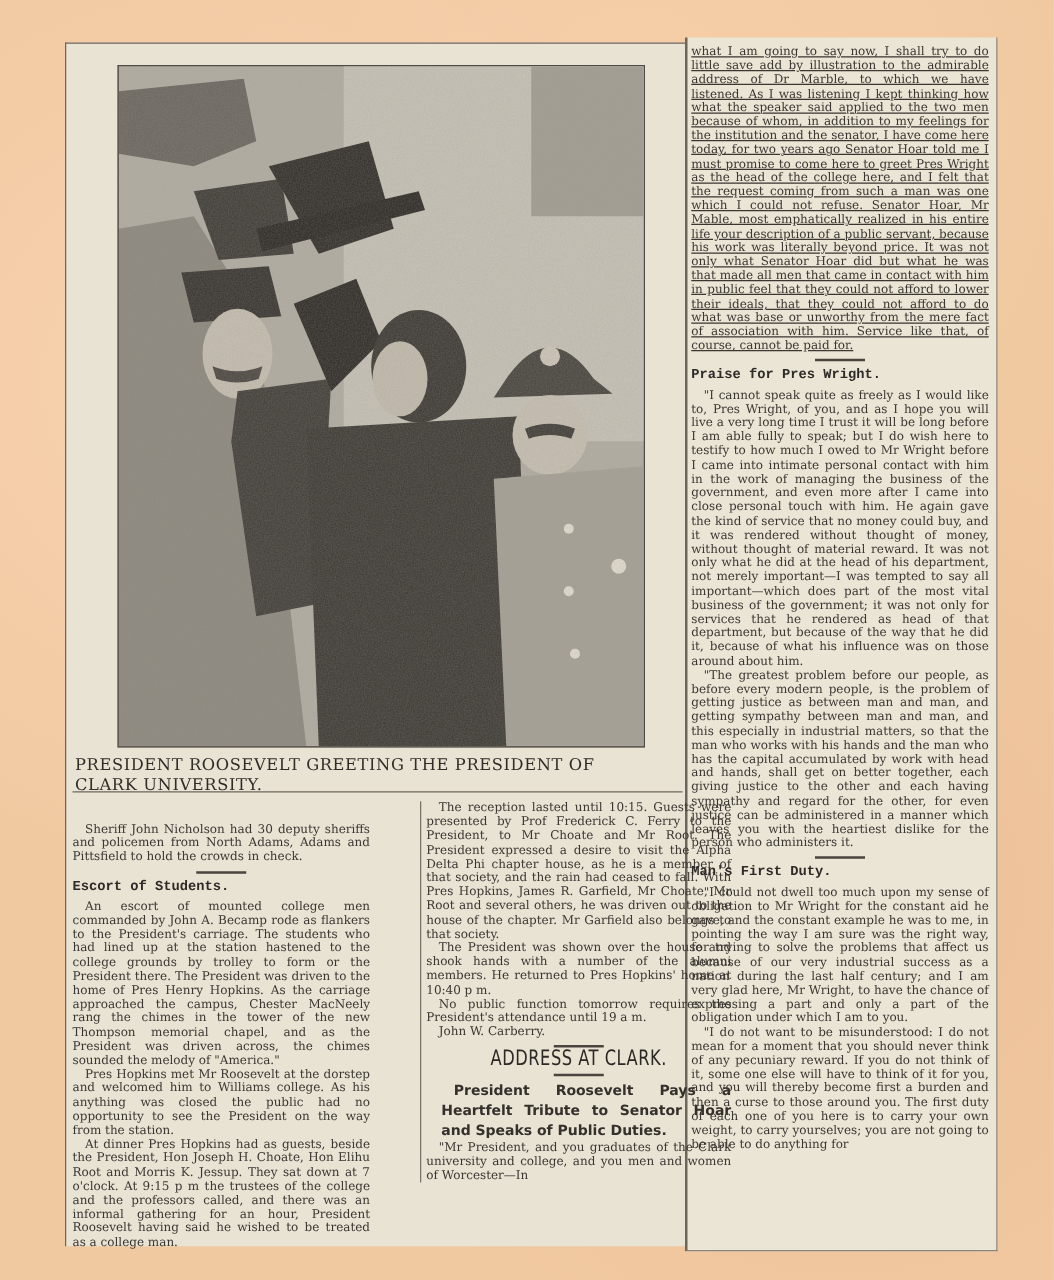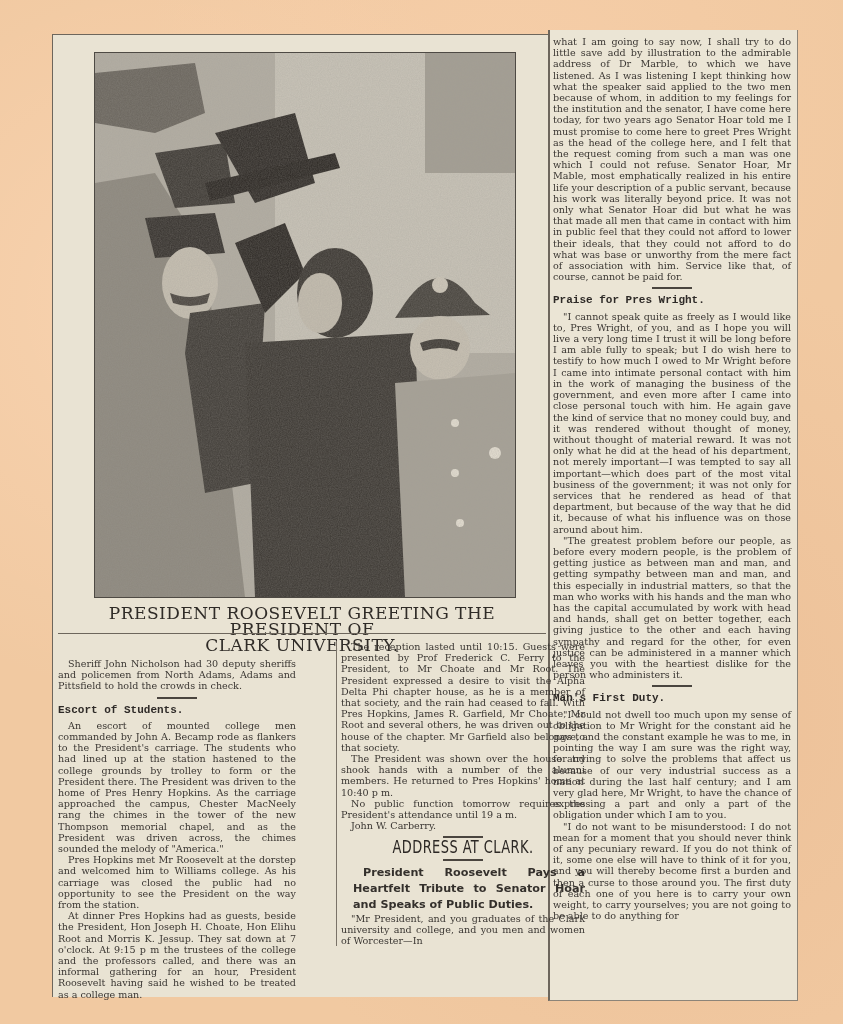--- a/index.html
+++ b/index.html
@@ -25,30 +25,30 @@
   }
   .photo {
     position:absolute; left:94px; top:52px; width:420px; height:544px;
     background:#9a958b;
     overflow:hidden;
     border:1px solid #4e4a44;
   }
   .photo svg { display:block; }
   .caption {
     position:absolute; left:60px; top:605px; width:484px;
-    text-align:center; font-family:"DejaVu Serif", serif;
-    font-size:17px; line-height:16px; letter-spacing:0.5px; color:#2f2b27;
+    text-align:left; font-family:"DejaVu Serif", serif;
+    font-size:13px; line-height:16px; letter-spacing:0.5px; color:#2f2b27;
   }
   .col {
     position:absolute; font-size:9.6px; line-height:11.2px;
     text-align:justify; color:#3a3632;
     font-family:"DejaVu Serif", serif;
   }
   .col p { margin:0; text-indent:10px; }
-  .col p.noindent { text-indent:0; }
+  .col p.noindent { text-indent:0;text-decoration:underline; }
   .col-a { left:58px; top:641px; width:238px;margin-top:17px; }
   .col-b { left:302px; top:641px; width:244px; border-left:1px solid #7a7368; padding-left:4px;margin-left:34px; }
   .col-c { left:553px; top:36px; width:238px; }
   .subhead {
     font-family:Liberation Mono, monospace; font-weight:bold;
     font-size:11px; margin:6px 0 4px 0; color:#2e2a27; text-indent:0;
   }
   .rule { width:40px; height:2px; background:#4a453f; margin:5px auto 4px auto; }
   .big-head {
     font-family:"DejaVu Sans Condensed","DejaVu Sans", sans-serif;
@@ -124,21 +124,21 @@
   <div>CLARK UNIVERSITY.</div>
 </div>
 
 <div class="divider-bottom"></div>
 
 <div class="col col-a">
   <p>Sheriff John Nicholson had 30 deputy sheriffs and policemen from North Adams, Adams and Pittsfield to hold the crowds in check.</p>
   <div class="rule"></div>
   <div class="subhead">Escort of Students.</div>
   <p>An escort of mounted college men commanded by John A. Becamp rode as flankers to the President's carriage. The students who had lined up at the station hastened to the college grounds by trolley to form or the President there. The President was driven to the home of Pres Henry Hopkins. As the carriage approached the campus, Chester MacNeely rang the chimes in the tower of the new Thompson memorial chapel, and as the President was driven across, the chimes sounded the melody of "America."</p>
-  <p>Pres Hopkins met Mr Roosevelt at the dorstep and welcomed him to Williams college. As his carriage was closed the public had no opportunity to see the President on the way from the station.</p>
+  <p>Pres Hopkins met Mr Roosevelt at the dorstep and welcomed him to Williams college. As his anything was closed the public had no opportunity to see the President on the way from the station.</p>
   <p>At dinner Pres Hopkins had as guests, beside the President, Hon Joseph H. Choate, Hon Elihu Root and Morris K. Jessup. They sat down at 7 o'clock. At 9:15 p m the trustees of the college and the professors called, and there was an informal gathering for an hour, President Roosevelt having said he wished to be treated as a college man.</p>
 </div>
 
 <div class="col col-b">
   <p>The reception lasted until 10:15. Guests were presented by Prof Frederick C. Ferry to the President, to Mr Choate and Mr Root. The President expressed a desire to visit the Alpha Delta Phi chapter house, as he is a member of that society, and the rain had ceased to fall. With Pres Hopkins, James R. Garfield, Mr Choate, Mr Root and several others, he was driven out to the house of the chapter. Mr Garfield also belongs to that society.</p>
   <p>The President was shown over the house and shook hands with a number of the alumni members. He returned to Pres Hopkins' home at 10:40 p m.</p>
   <p>No public function tomorrow requires the President's attendance until 19 a m.</p>
   <p class="sig">John W. Carberry.</p>
   <div class="rule"></div>
   <div class="big-head">ADDRESS AT CLARK.</div>

